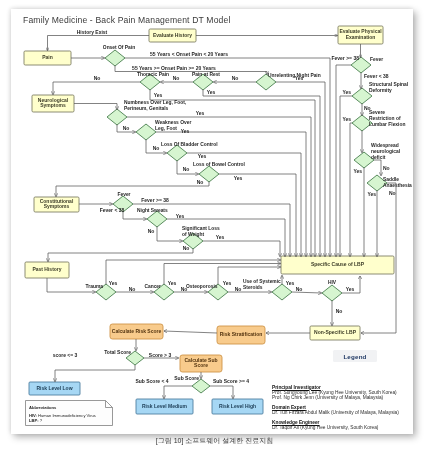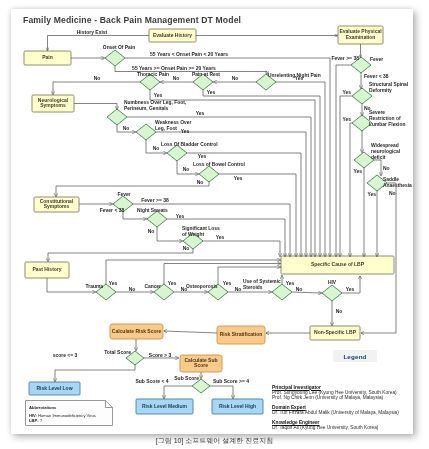--- a/index.html
+++ b/index.html
@@ -8,21 +8,21 @@
 #shadow{position:absolute;left:11px;top:9px;width:402px;height:425px;
   box-shadow:3px 3px 7px rgba(0,0,0,.30),-1px -1px 4px rgba(0,0,0,.10);background:#fff;}
 #page{position:absolute;left:11px;top:9px;width:402px;height:425px;background:#fff;overflow:hidden;filter:blur(0.22px);}
 svg#diagram{position:absolute;left:0;top:0;display:block;}
 .nd-text{font-family:"Liberation Sans",sans-serif;font-size:5.0px;font-weight:bold;fill:#3d3d28;text-anchor:middle;dominant-baseline:middle;}
 .dec-text{font-family:"Liberation Sans",sans-serif;font-size:4.9px;font-weight:bold;fill:#262626;text-anchor:middle;}
 .edge-text{font-family:"Liberation Sans",sans-serif;font-size:5.0px;font-weight:bold;fill:#262626;text-anchor:middle;}
 .blue-text{font-family:"Liberation Sans",sans-serif;font-size:5.0px;font-weight:bold;fill:#1b3b53;text-anchor:middle;dominant-baseline:middle;}
 .or-text{font-family:"Liberation Sans",sans-serif;font-size:5.0px;font-weight:bold;fill:#52330f;text-anchor:middle;dominant-baseline:middle;}
 
-#title{position:absolute;left:12px;top:5.5px;font-size:8.6px;font-weight:bold;color:#3b3b3b;letter-spacing:0.15px;}
+#title{position:absolute;left:12px;top:5.5px;font-size:8.6px;font-weight:normal;color:#3b3b3b;letter-spacing:0.15px;}
 #legend{position:absolute;left:322px;top:341px;width:44px;height:12px;background:#f1f2f4;border-radius:1.5px;
   display:flex;align-items:center;justify-content:center;}
 #legend span{font-size:6.2px;font-weight:bold;color:#1f3864;letter-spacing:0.2px;}
 #note{position:absolute;left:14px;top:391px;width:88px;height:26px;}
 #note .notebg{position:absolute;left:0;top:0;}
 #note .ntitle{position:absolute;left:4px;top:4.5px;font-size:4.1px;font-weight:bold;color:#1a1a1a;}
 #note .nline{position:absolute;left:4px;font-size:4.1px;color:#1a1a1a;white-space:nowrap;}
 #note .nline:nth-of-type(1){}
 #note div.nline{line-height:5px;}
 #note div.nline:nth-child(3){top:13px;}

